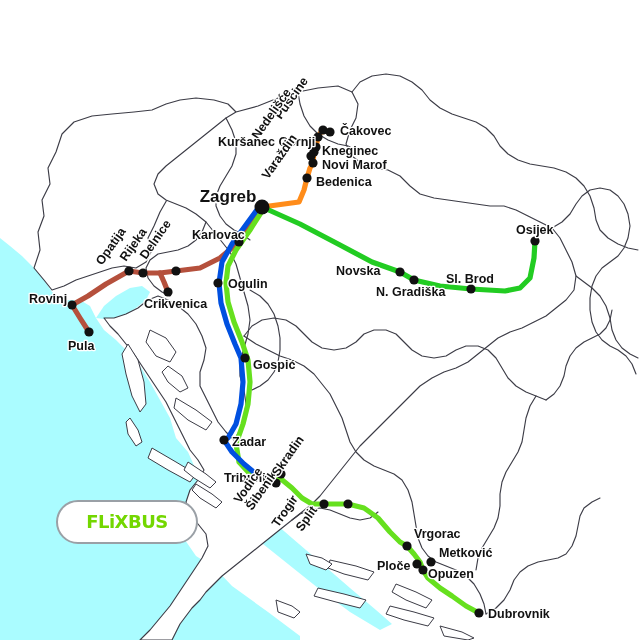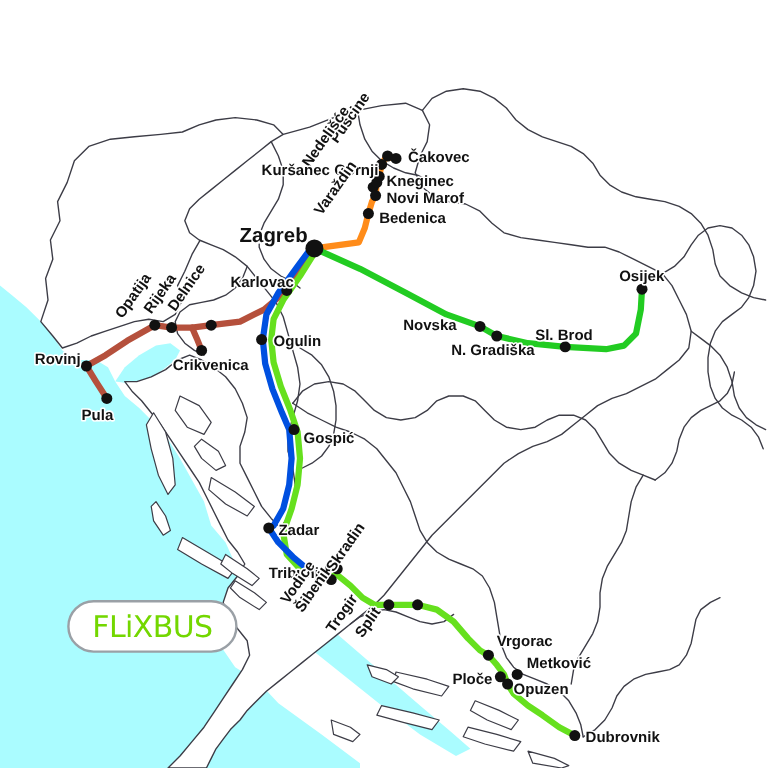--- a/index.html
+++ b/index.html
@@ -80,22 +80,22 @@
     background: #ffffff;
     border: 2px solid #9aa0a6;
     border-radius: 22px;
     display: flex;
     align-items: center;
     justify-content: center;
     box-sizing: border-box;
   }
   #logo-text {
     font-family: "DejaVu Sans", sans-serif;
-    font-weight: normal;
-    font-size: 25px;
+    font-weight: bold;
+    font-size: 18px;
     letter-spacing: -0.5px;
     color: #73d700;
     line-height: 1;
     user-select: none;
   }
 </style>
 </head>
 <body>
 
 <div id="map-root">

